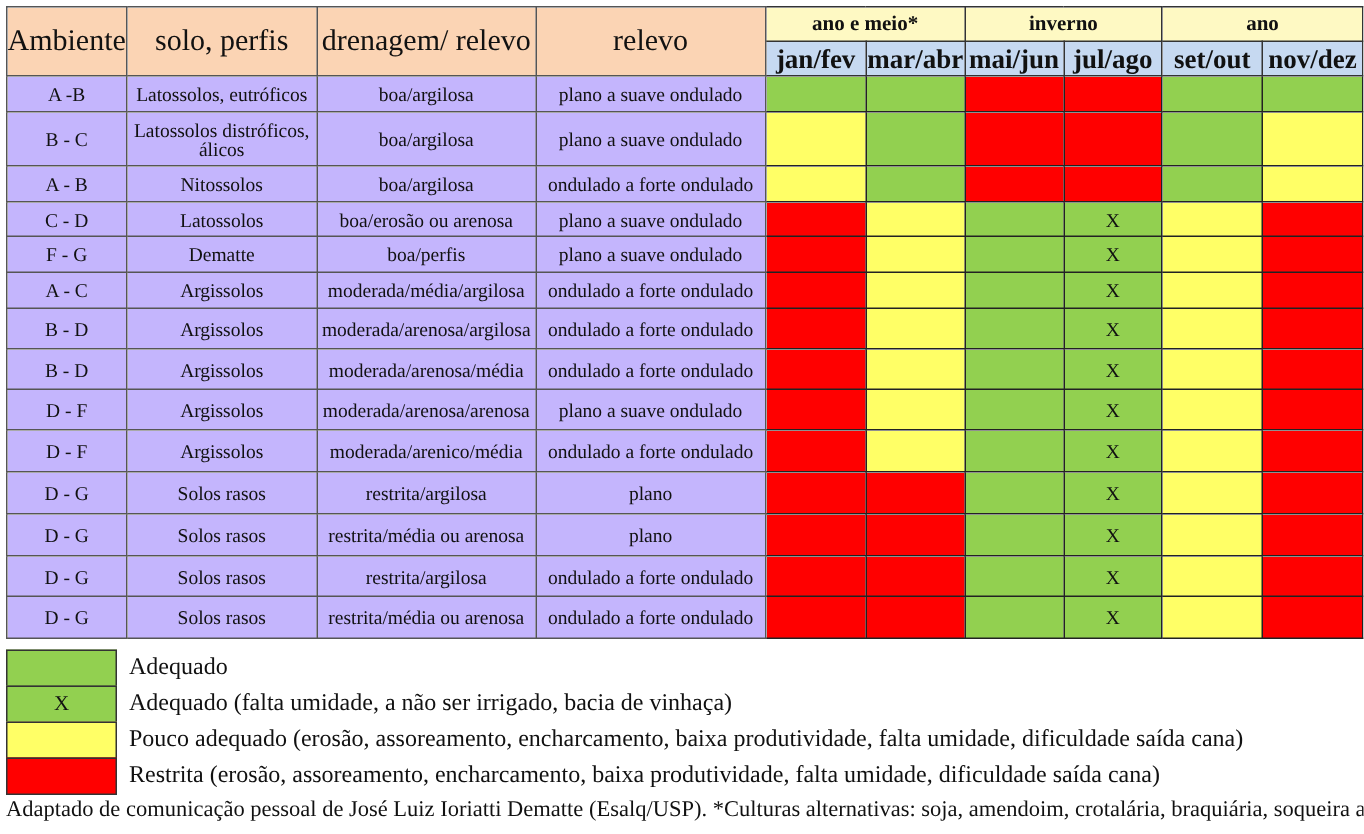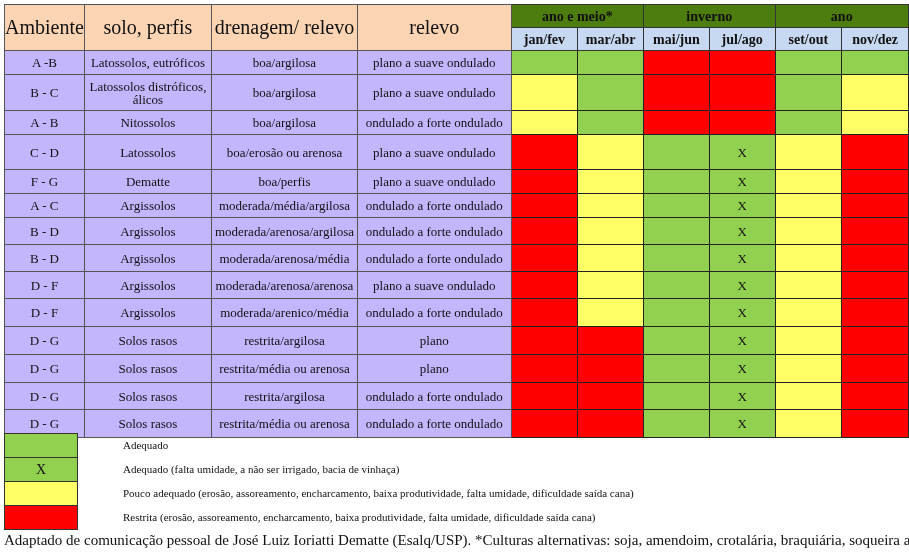--- a/index.html
+++ b/index.html
@@ -1,30 +1,30 @@
 <!DOCTYPE html>
 <html><head>
 <meta charset="utf-8">
 <style>
   html, body { margin: 0; padding: 0; background: #ffffff; }
   body { width: 909px; height: 556px; position: relative; overflow: hidden; font-family: "Liberation Serif", serif; color: #111; }
   table.main { position: absolute; left: 4px; top: 4px; border-collapse: collapse; table-layout: fixed; }
   table.main td, table.main th { border: 1.5px solid #555; padding: 0; text-align: center; vertical-align: middle; font-weight: normal; font-size: 13px; line-height: 13px; overflow: hidden; }
   table.main th.h-left { background: #fbd4b4; font-size: 20px; }
-  table.main th.h-group { background: #4d7c0f; font-weight: bold; font-size: 14px; border-color: #333; }
-  table.main th.h-month { background: #c6d9f1; font-weight: bold; font-size: 14px; border-color: #333; }
+  table.main th.h-group { background: #fef9c3; font-weight: bold; font-size: 14px; border-color: #333; }
+  table.main th.h-month { background: #c6d9f1; font-weight: bold; font-size: 18px; border-color: #333; }
   td.c { border-color: #222 !important; font-weight: bold; font-size: 14px; }
   .G { background: #92d050; }
   .Y { background: #ffff66; }
   .R { background: #ff0000; }
   td.txt { background: #c4b5fd; }
   .legend { position: absolute; left: 4px; top: 433px; }
   .leg-row { position: relative; height: 24px; }
   .leg-box { position: absolute; left: 0; top: 0; width: 72px; height: 23px; border: 1px solid #333; text-align: center; font-size: 14px; line-height: 23px; }
-  .leg-text { position: absolute; left: 82px; top: 0; line-height: 24px; font-size: 11px; white-space: nowrap; margin-left: 37px; }
+  .leg-text { position: absolute; left: 82px; top: 0; line-height: 24px; font-size: 16px; white-space: nowrap; }
   .footer { position: absolute; left: 4px; top: 532px; font-size: 15px; white-space: nowrap; }
 </style>
 </head>
 <body>
 
 <table class="main">
   <colgroup>
     <col style="width:73px">
       <col style="width:128px">
       <col style="width:146px">
@@ -85,21 +85,21 @@
         <td class="txt">Nitossolos</td>
         <td class="txt">boa/argilosa</td>
         <td class="txt">ondulado a forte ondulado</td>
         <td class="c Y"></td>
         <td class="c G"></td>
         <td class="c R"></td>
         <td class="c R"></td>
         <td class="c G"></td>
         <td class="c Y"></td>
       </tr>
-      <tr style="height: 35px;">
+      <tr style="height: 23px;">
         <td class="txt">C - D</td>
         <td class="txt">Latossolos</td>
         <td class="txt">boa/erosão ou arenosa</td>
         <td class="txt">plano a suave ondulado</td>
         <td class="c R"></td>
         <td class="c Y"></td>
         <td class="c G"></td>
         <td class="c G">X</td>
         <td class="c Y"></td>
         <td class="c R"></td>

